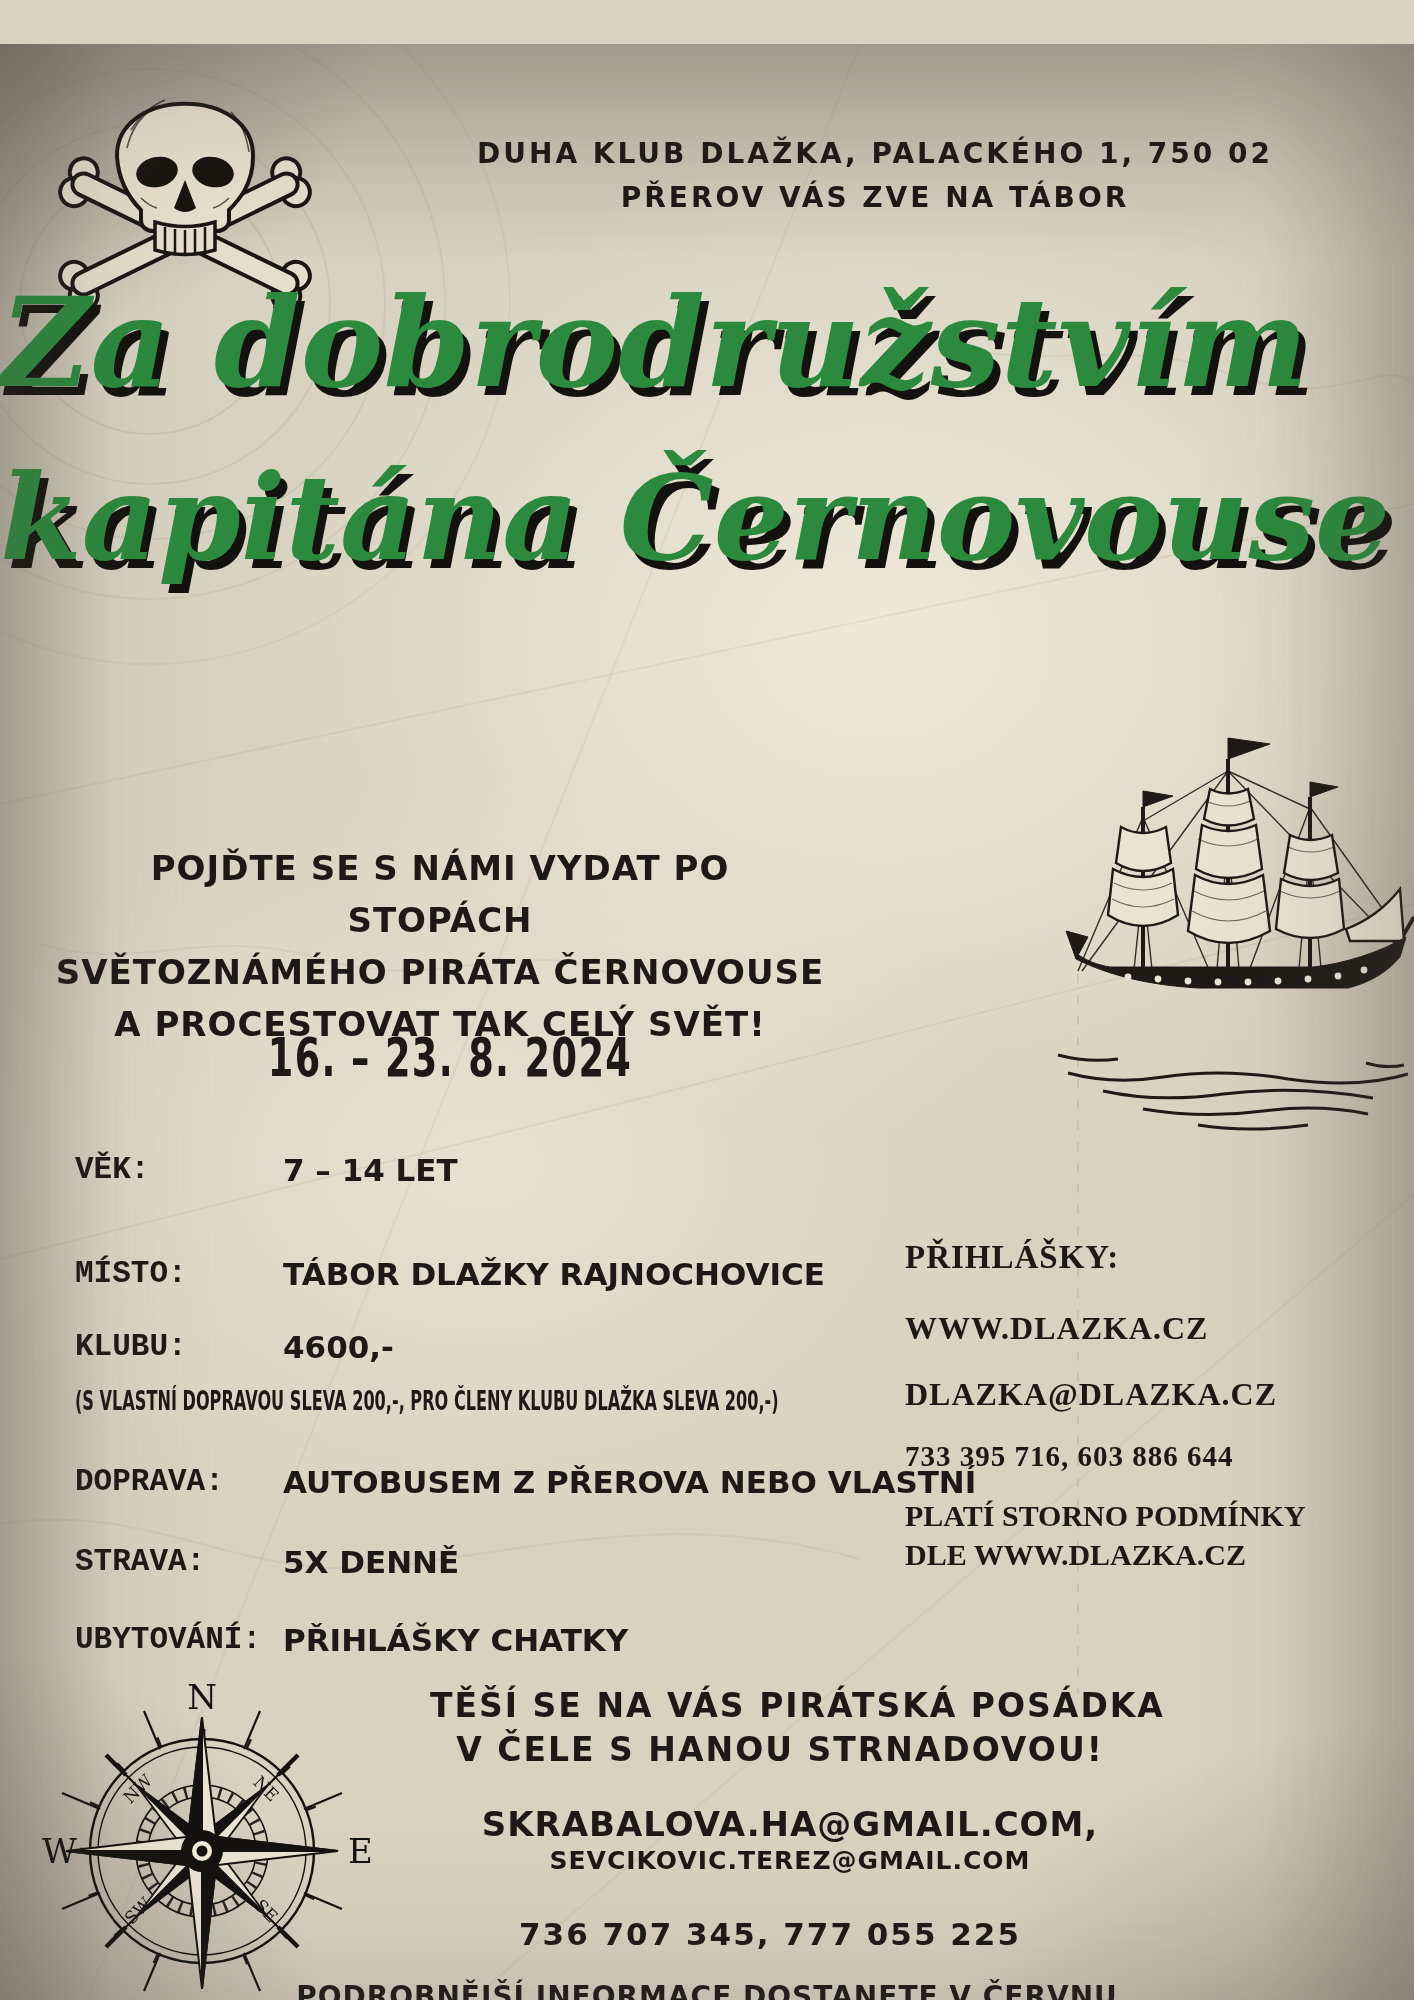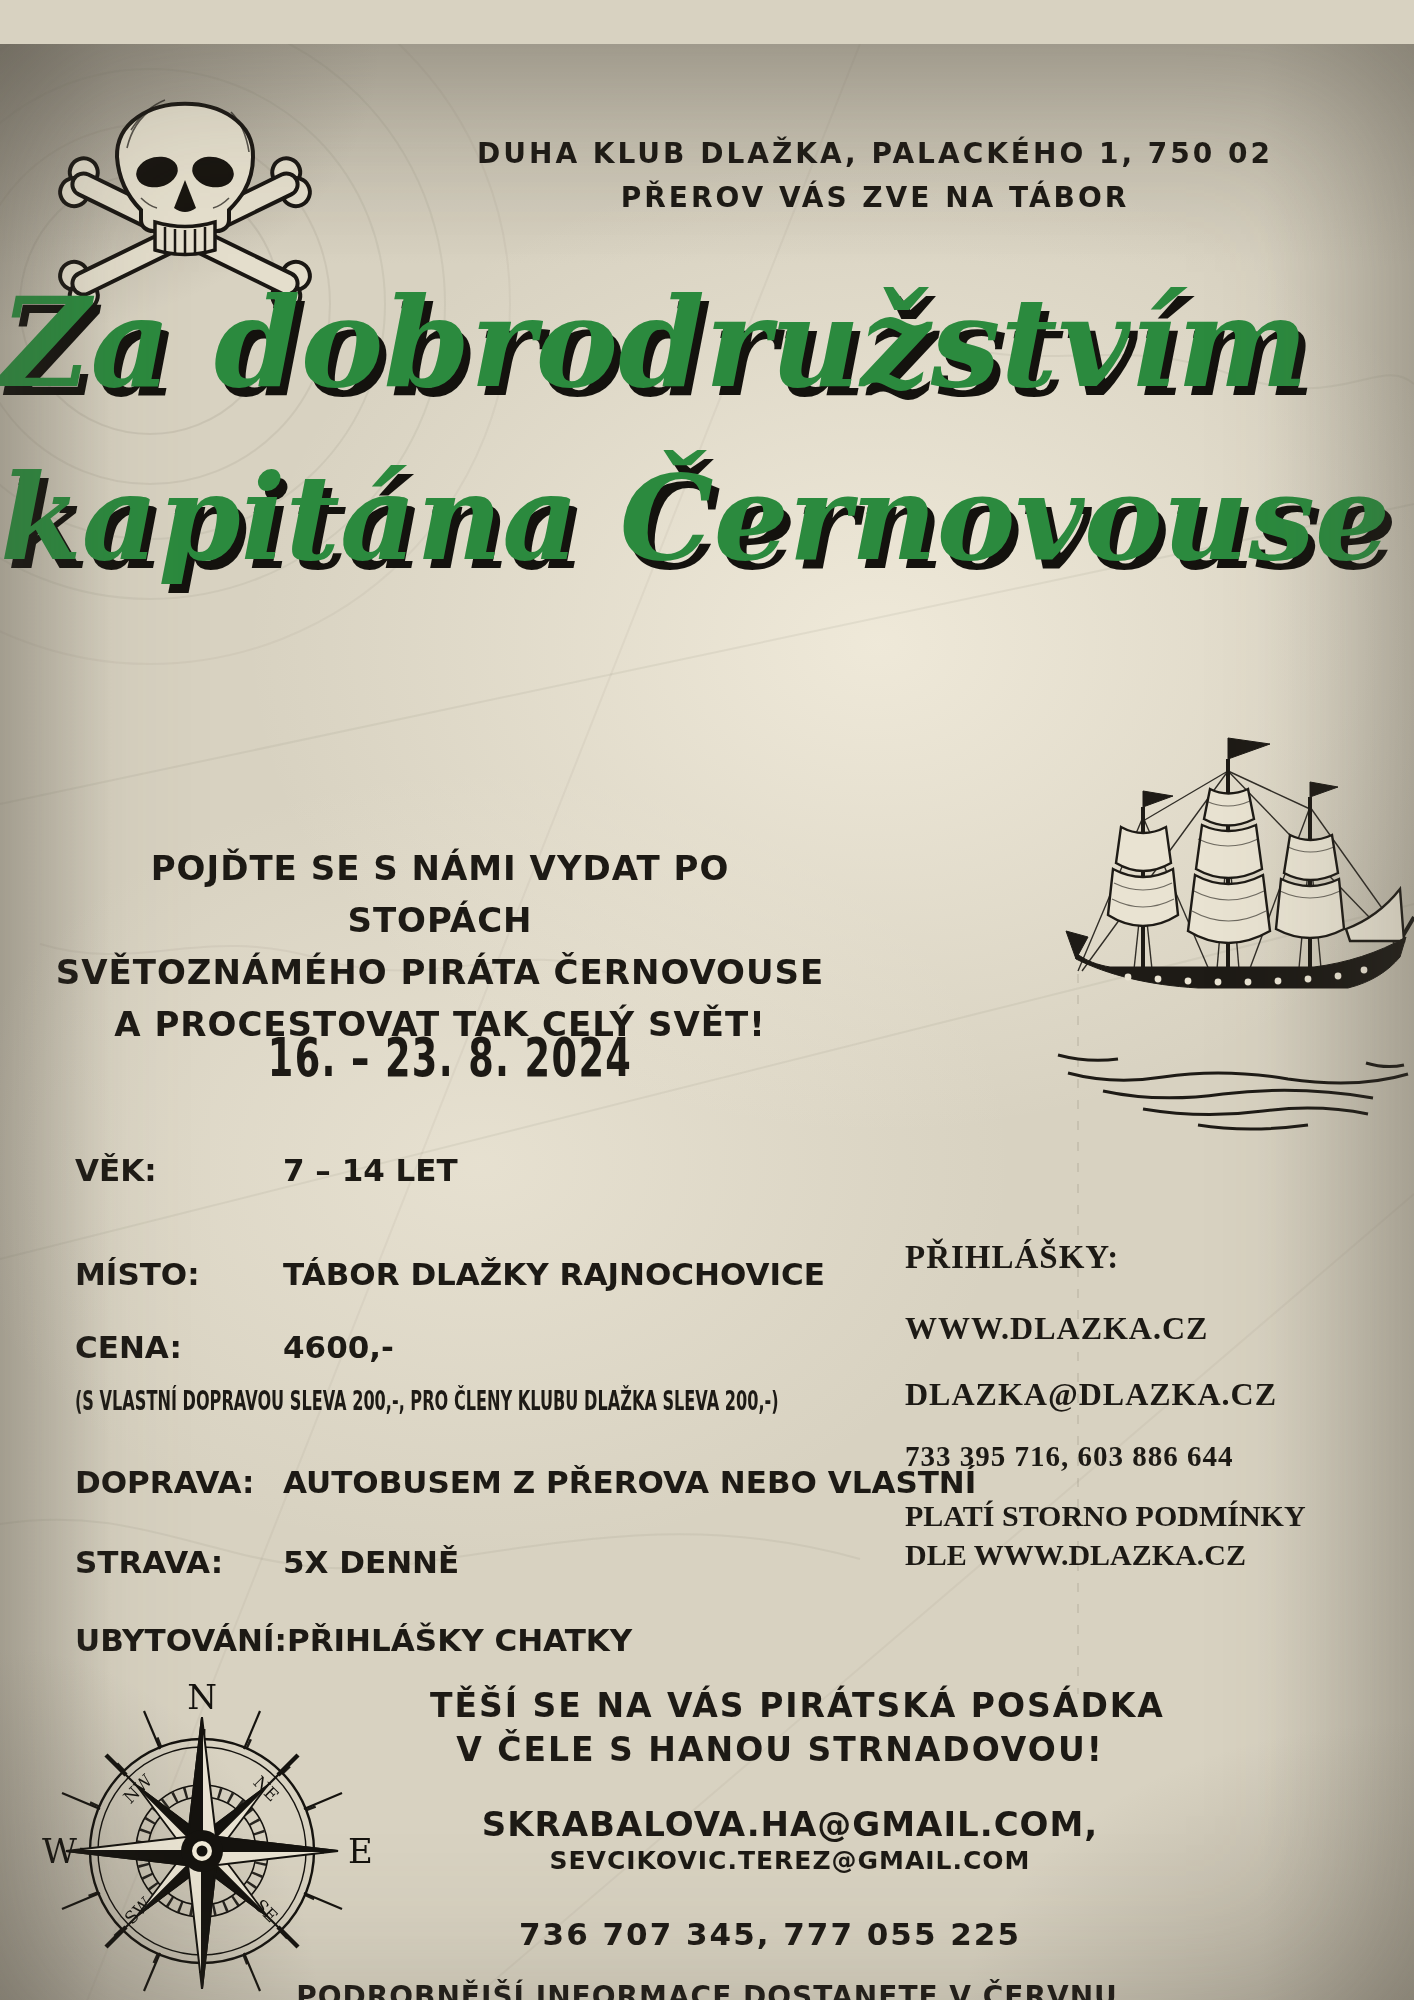--- a/index.html
+++ b/index.html
@@ -32,21 +32,21 @@
   .header-block{left:470px;top:88px;width:810px;font-size:28px;letter-spacing:3px;line-height:44px;}
   .title-line{left:0;width:1145px;text-align:center;font-family:"DejaVu Serif","Liberation Serif",serif;
     font-style:italic;font-weight:700;color:var(--green);
     text-shadow:7px 9px 0 #14120e;white-space:nowrap;}
   .title-1{top:226px;font-size:124px;}
   .title-2{top:404px;font-size:118px;}
   .intro{left:55px;top:798px;width:770px;font-size:34px;letter-spacing:1px;line-height:52px;}
   .date{left:55px;top:982px;width:790px;font-size:54px;letter-spacing:2px;
     transform:scaleX(.68);transform-origin:50% 50%;white-space:nowrap;}
   .detail-row{left:75px;width:900px;display:flex;font-size:31px;white-space:nowrap;}
-  .detail-label{flex:0 0 208px;}
+  .detail-label{flex:0 0 208px;font-family:Liberation Mono, monospace;}
   .price-note{left:75px;top:1342px;font-size:26px;white-space:nowrap;
     transform:scaleX(.62);transform-origin:0 50%;}
   .rightcol{left:905px;white-space:nowrap;font-family:Liberation Serif, serif;}
   .foot{white-space:nowrap;}
   svg text{font-family:"DejaVu Serif","Liberation Serif",serif;fill:#15130f;}
 </style>
 </head>
 <body>
 
 <div class="page">
@@ -201,21 +201,21 @@
 
   <div class="abs hand detail-row" style="top:1108px">
     <span class="detail-label">VĚK:</span>
     <span>7 – 14 LET</span>
   </div>
   <div class="abs hand detail-row" style="top:1212px">
     <span class="detail-label">MÍSTO:</span>
     <span>TÁBOR DLAŽKY RAJNOCHOVICE</span>
   </div>
   <div class="abs hand detail-row" style="top:1285px">
-    <span class="detail-label">CENA:</span>
+    <span class="detail-label">KLUBU:</span>
     <span>4600,-</span>
   </div>
   <div class="abs hand price-note">(S VLASTNÍ DOPRAVOU SLEVA 200,-, PRO ČLENY KLUBU DLAŽKA SLEVA 200,-)</div>
   <div class="abs hand detail-row" style="top:1420px">
     <span class="detail-label">DOPRAVA:</span>
     <span>AUTOBUSEM Z PŘEROVA NEBO VLASTNÍ</span>
   </div>
   <div class="abs hand detail-row" style="top:1500px">
     <span class="detail-label">STRAVA:</span>
     <span>5X DENNĚ</span>

